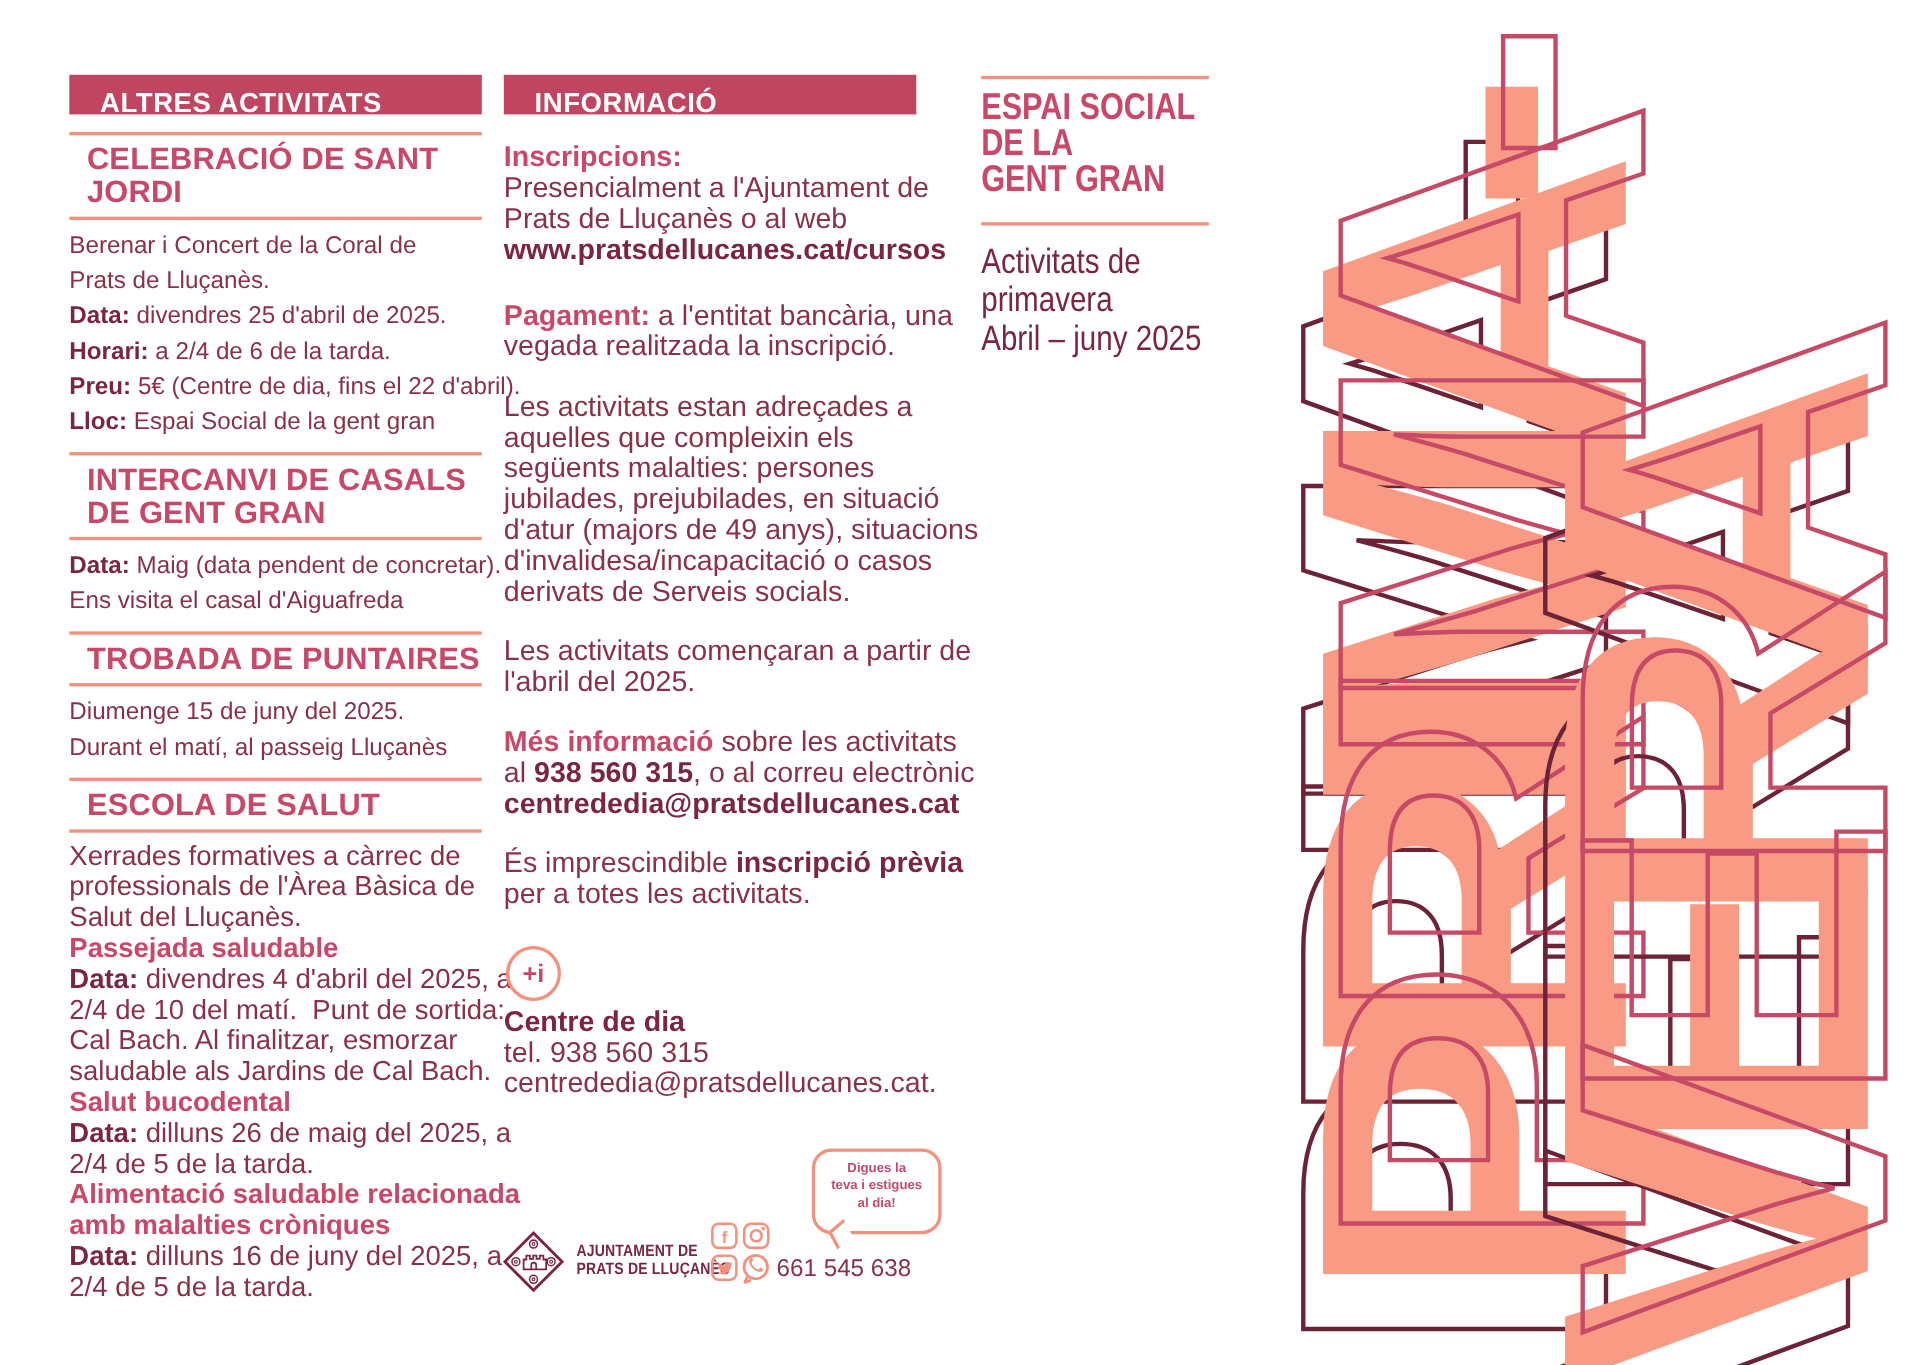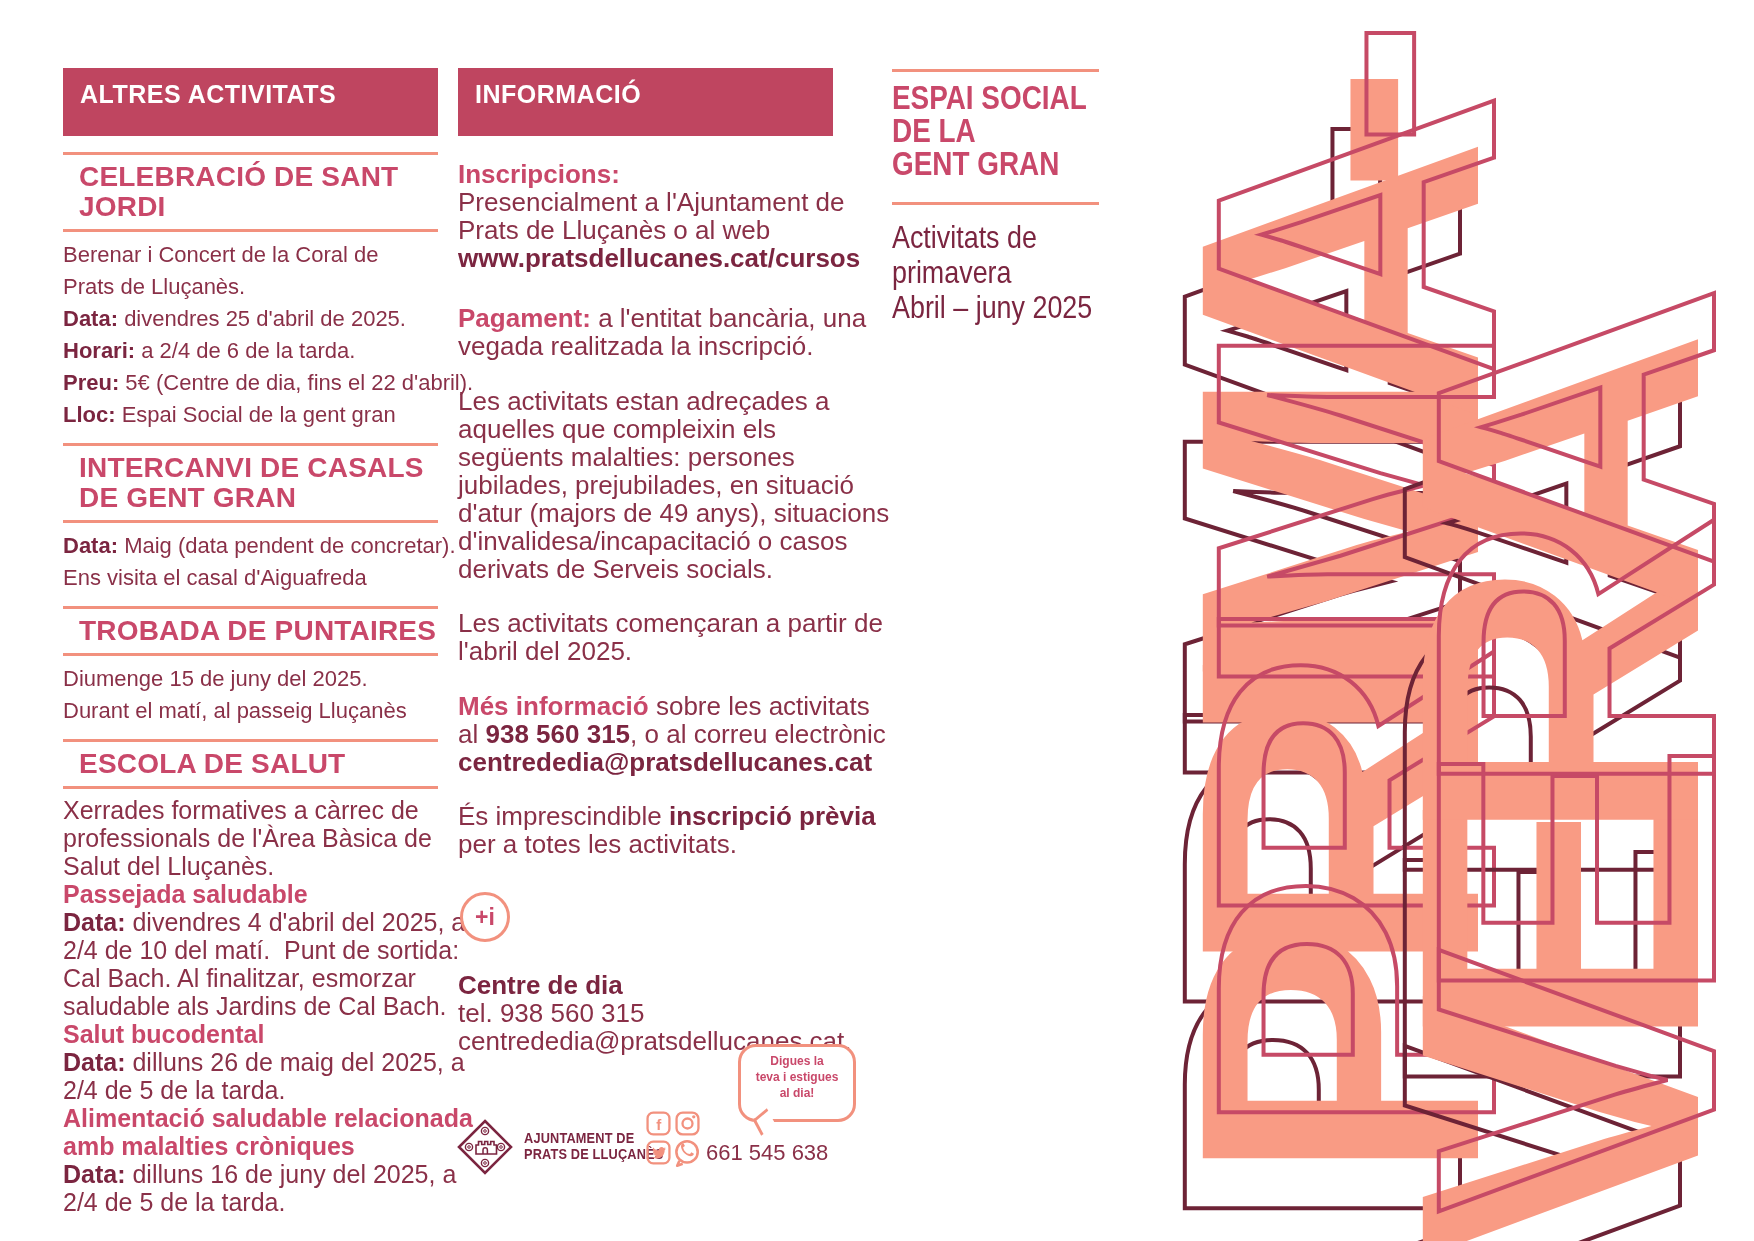--- a/index.html
+++ b/index.html
@@ -5,35 +5,35 @@
   :root{
     --band:#bf4560; --crimson:#c9486a; --maroon:#8a3048; --maroon-dark:#7b2540;
     --salmon:#f2917e; --art-fill:#f99b84; --art-crimson:#c64a66; --art-dark:#6d2336;
   }
   html,body{margin:0;padding:0;background:#fff;}
   .canvas{position:relative;width:1754px;height:1241px;background:#fff;overflow:hidden;
           font-family:"Liberation Sans",sans-serif;color:var(--maroon);}
   .col{position:absolute;top:68px;}
   .col1{left:63px;width:375px;}
   .col2{left:458px;width:375px;}
-  .band{height:68px;line-height:52px;background:var(--band);color:#fff;
-        font-size:25px;font-weight:bold;letter-spacing:.5px;padding-left:17px;box-sizing:border-box;}
+  .band{height:36px;line-height:52px;background:var(--band);color:#fff;
+        font-size:25px;font-weight:bold;letter-spacing:.5px;padding-left:28px;box-sizing:border-box;}
   .rule{border:none;border-top:3px solid var(--salmon);margin:0;}
   .mt16{margin-top:16px;} .mt12{margin-top:12px;} .mt7{margin-top:7px;}
   h2{margin:7px 0 0 16px;font-size:28px;line-height:30px;font-weight:bold;color:var(--crimson);
      letter-spacing:.2px;white-space:pre-line;}
   .lines{margin-top:7px;}
   .line{white-space:pre;font-size:22px;line-height:32px;}
   .sec3 .line{font-size:25px;line-height:28px;}
   .col2 .line{font-size:26px;line-height:28px;}
   .seg-r{color:var(--maroon);}
   .seg-b{color:var(--maroon-dark);font-weight:bold;}
   .seg-c{color:var(--crimson);font-weight:bold;}
   .blk24{margin-top:24px;} .blk32{margin-top:32px;} .blk27{margin-top:27px;}
-  .blk26{margin-top:26px;} .blk34{margin-top:34px;} .blk12{margin-top:29px;}
+  .blk26{margin-top:26px;} .blk34{margin-top:34px;} .blk12{margin-top:4px;}
   .plus-circle{width:50px;height:50px;border:3px solid var(--salmon);border-radius:50%;
        margin-left:2px;display:flex;align-items:center;justify-content:center;box-sizing:border-box;}
   .plus-circle span{color:var(--crimson);font-weight:bold;font-size:23px;}
   
   .col3{position:absolute;left:892px;top:55px;width:260px;}
   .col3 .rule{width:207px;}
   .col3 .rule.first{margin-top:14px;}
   h1{margin:9px 0 0 0;font-size:34px;line-height:33px;font-weight:bold;color:var(--crimson);
      white-space:pre-line;transform:scaleX(.82);transform-origin:left top;}
   .col3 .rule.second{margin-top:22px;}

